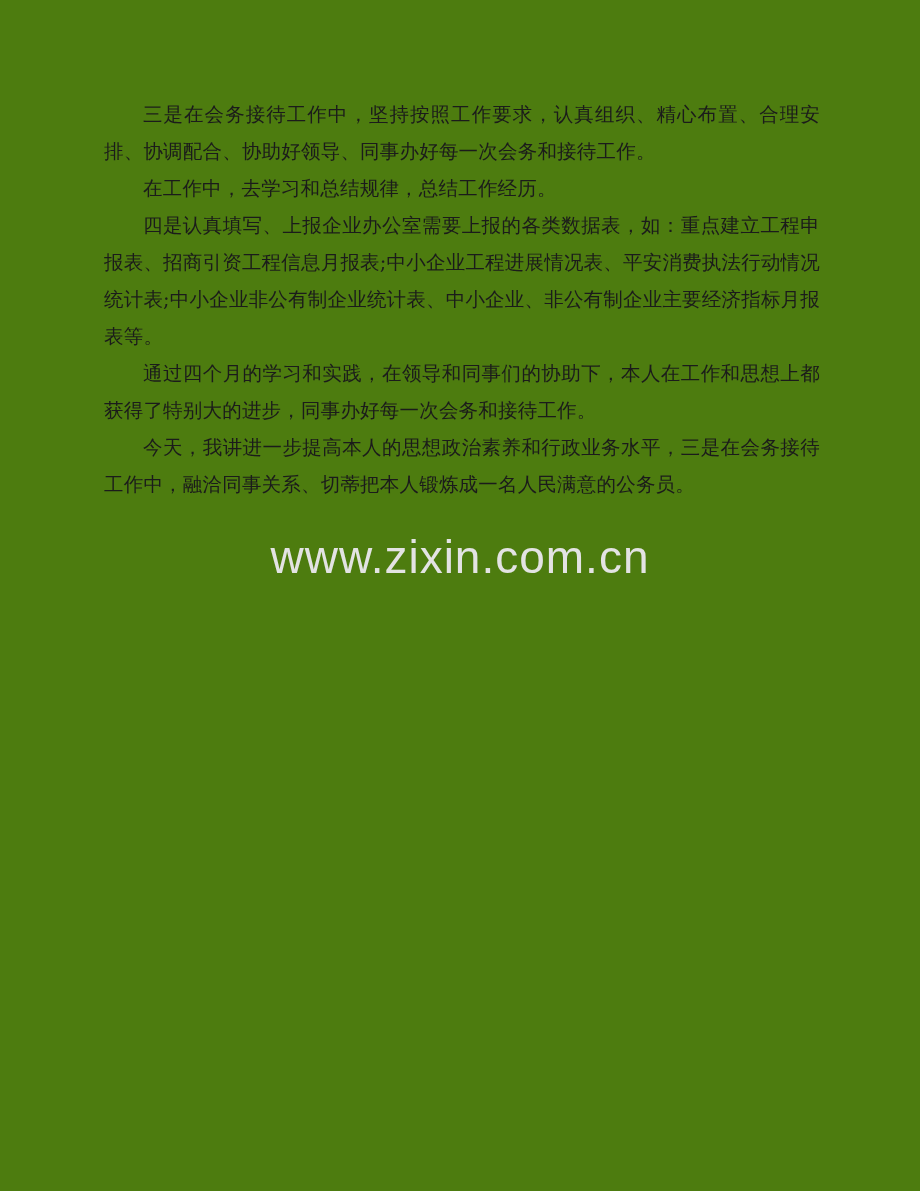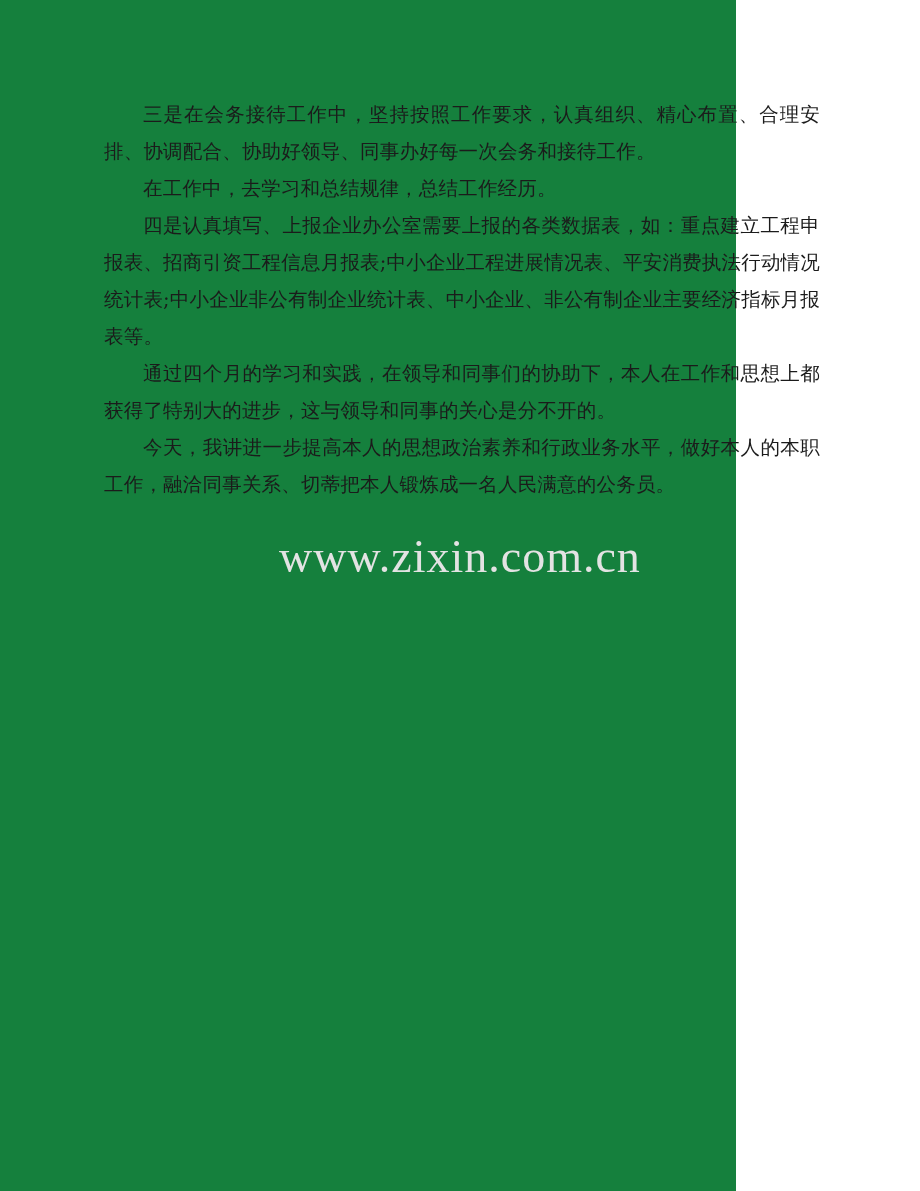--- a/index.html
+++ b/index.html
@@ -9,23 +9,23 @@
   }
   body {
     width: 920px;
     height: 1191px;
     position: relative;
     font-family: "DejaVu Serif", "Liberation Serif", serif;
     overflow: hidden;
   }
   .page {
     position: relative;
-    width: 736px;
+    width: 920px;
     height: 1191px;
-    background: #15803d;
+    background: #4d7c0f;
     box-sizing: border-box;
   }
   .doc-body {
     position: absolute;
     left: 104px;
     top: 96px;
     width: 716px;
   }
   .para {
     font-size: 19.5px;
@@ -37,37 +37,37 @@
     text-indent: 2em;
     letter-spacing: 0.2px;
     font-family: "DejaVu Serif", "Liberation Serif", serif;
   }
   .watermark {
     position: absolute;
     left: 0;
     top: 530px;
     width: 920px;
     text-align: center;
-    font-family: Liberation Serif, serif;
+    font-family: Liberation Sans, sans-serif;
     font-size: 46px;
     letter-spacing: 1px;
     color: #e3e3e3;
     font-weight: 400;
     user-select: none;
     white-space: nowrap;
   }
 </style>
 </head>
 <body>
 
 <div class="page">
 
   <div class="doc-body">
     <p class="para">三是在会务接待工作中，坚持按照工作要求，认真组织、精心布置、合理安排、协调配合、协助好领导、同事办好每一次会务和接待工作。</p>
     <p class="para">在工作中，去学习和总结规律，总结工作经历。</p>
     <p class="para">四是认真填写、上报企业办公室需要上报的各类数据表，如：重点建立工程申报表、招商引资工程信息月报表;中小企业工程进展情况表、平安消费执法行动情况统计表;中小企业非公有制企业统计表、中小企业、非公有制企业主要经济指标月报表等。</p>
-    <p class="para">通过四个月的学习和实践，在领导和同事们的协助下，本人在工作和思想上都获得了特别大的进步，这与领导和同事的关心是分不开的。</p>
-    <p class="para">今天，我讲进一步提高本人的思想政治素养和行政业务水平，做好本人的本职工作，融洽同事关系、切蒂把本人锻炼成一名人民满意的公务员。</p>
+    <p class="para">通过四个月的学习和实践，在领导和同事们的协助下，本人在工作和思想上都获得了特别大的进步，同事办好每一次会务和接待工作。</p>
+    <p class="para">今天，我讲进一步提高本人的思想政治素养和行政业务水平，三是在会务接待工作中，融洽同事关系、切蒂把本人锻炼成一名人民满意的公务员。</p>
   </div>
 
   <div class="watermark">www.zixin.com.cn</div>
 
 </div>
 
 </body></html>

